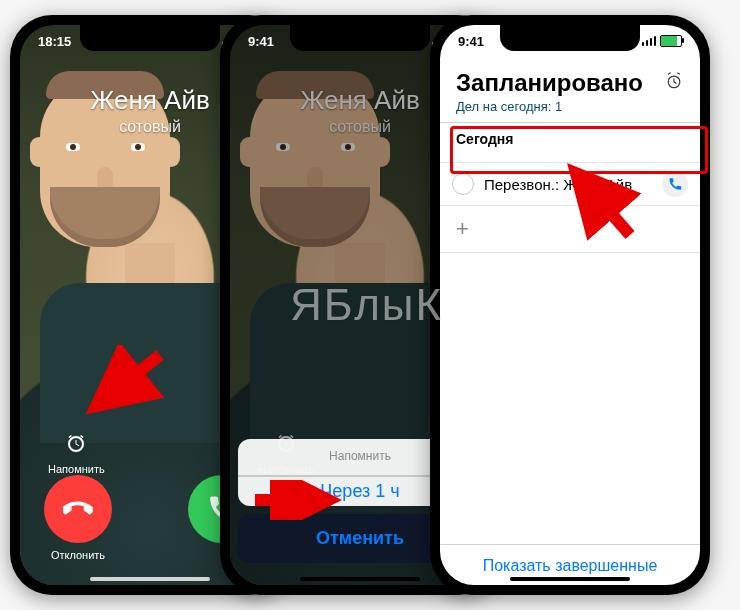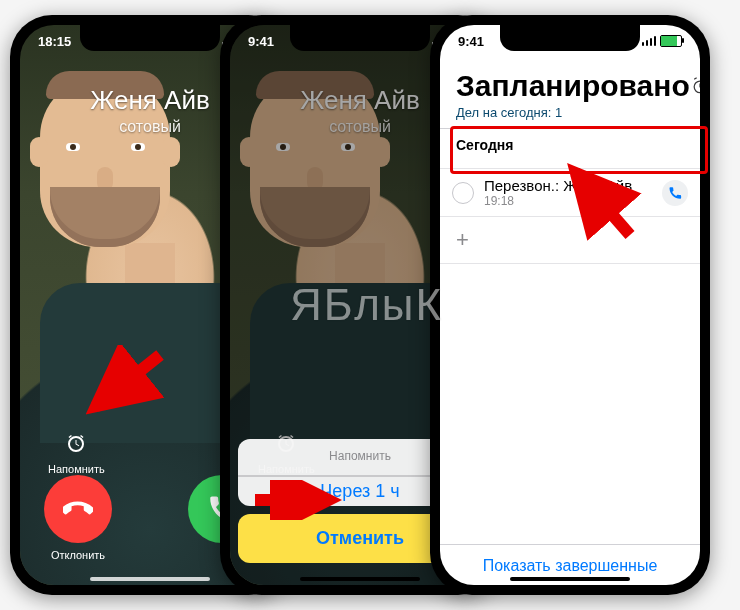--- a/index.html
+++ b/index.html
@@ -164,32 +164,32 @@
     line-height: 1.3;
   }
   .sheet-item {
     padding: 4px 0;
     font-size: 18px;
     color: #007aff;
     border-top: 0.5px solid #c9c9cb;
   }
   .sheet-item:first-child { border-top: none; }
   .sheet-cancel {
-    background: #fde047; border-radius: 12px;
+    background: #0f172a; border-radius: 12px;
     text-align: center; padding: 14px 0;
     font-size: 18px; font-weight: 600; color: #007aff;
   }
 
   
   .rem-screen { background: #fff; position:absolute; inset:0; }
   .rem-header {
     padding: 44px 16px 8px 16px;
     border-bottom: 0.5px solid #d1d1d6;
   }
-  .rem-title { font-size: 30px; font-weight: 700; color: #000; display:flex; justify-content:space-between; align-items:center;}
+  .rem-title { font-size: 24px; font-weight: 700; color: #000; display:flex; justify-content:space-between; align-items:center;}
   .rem-sub { font-size: 13px; color: #0c4a6e; margin-top: 2px; }
   .section-label {
     font-size: 14px; font-weight: 600; color: #000;
     padding: 8px 16px 15px;
     border-bottom: 0.5px solid #e4e4e7;
   }
   .rem-row {
     display:flex; align-items:center; gap:10px; padding: 8px 12px;
     border-bottom: 0.5px solid #e4e4e7;
   }
@@ -434,21 +434,20 @@
           </div>
           <div class="rem-sub">Дел на сегодня: 1</div>
         </div>
 
         <div class="section-label">Сегодня</div>
 
         <div class="rem-row">
           <div class="rem-radio"></div>
           <div class="rem-text">
             <div class="t">Перезвон.: Женя Айв</div>
-            <div class="time">19:18</div>
           </div>
           <div class="call-chip">
             <svg viewBox="0 0 24 24">
                 <path d="M21 15.5c-1.3 0-2.6-.2-3.8-.6-.4-.1-.8 0-1.1.3l-2 2c-3-1.5-5.4-3.9-6.9-6.9l2-2c.3-.3.4-.7.3-1.1C9.1 6 8.9 4.7 8.9 3.4 8.9 2.6 8.3 2 7.5 2H4C3.2 2 2.6 2.6 2.6 3.4 2.6 13.6 10.9 21.9 21.1 21.9c.8 0 1.4-.6 1.4-1.4V17c0-.8-.6-1.5-1.5-1.5z"></path>
               </svg>
           </div>
         </div>
 
         <div class="add-row">+</div>
 

